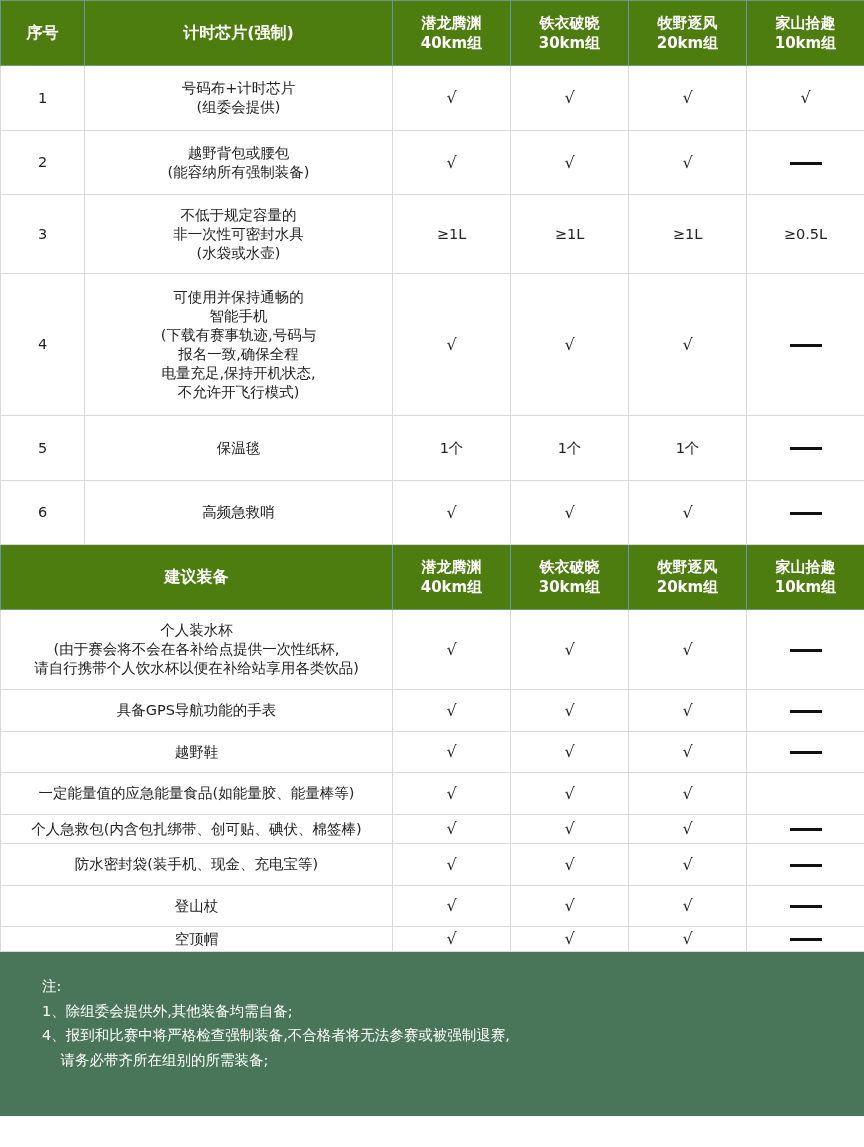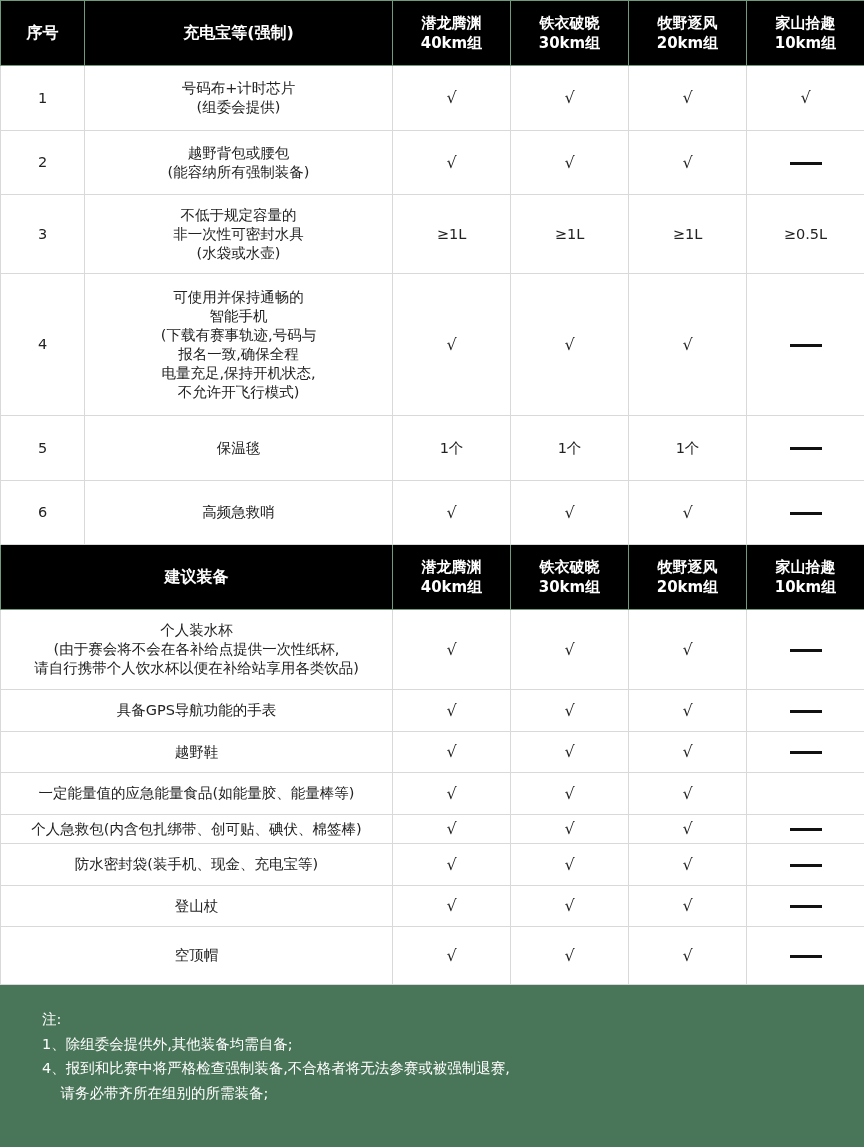--- a/index.html
+++ b/index.html
@@ -2,21 +2,21 @@
 <html><head>
 <meta charset="utf-8">
 <style>
   html, body { margin: 0; padding: 0; background: #ffffff; }
   body { width: 864px; height: 1147px; overflow: hidden; font-family: "DejaVu Sans", "Liberation Sans", sans-serif; color: #222; }
   table { border-collapse: collapse; width: 864px; table-layout: fixed; }
   col.c-no { width: 84px; }
   col.c-item { width: 308px; }
   col.c-g { width: 118px; }
   td, th { border: 1px solid #d9d9d9; text-align: center; vertical-align: middle; padding: 0 2px; font-size: 14.5px; line-height: 19px; font-weight: normal; }
-  th { background: #000000; color: #ffffff; font-weight: bold; border-color: #6f9a7c; font-size: 15px; line-height: 20px; }
+  th { background: #4d7c0f; color: #ffffff; font-weight: bold; border-color: #6f9a7c; font-size: 15px; line-height: 20px; }
   th.big { font-size: 16px; }
   .mandatory th { height: 64px; }
   .adv th { height: 64px; }
   .multiline { white-space: pre-line; }
   .check { font-size: 16px; }
   .dash { display: inline-block; width: 32px; height: 3px; background: #111; vertical-align: middle; }
   .notes { background: #497558; color: #ffffff; height: 164px; box-sizing: border-box; padding: 22px 0 0 42px; font-size: 14.5px; line-height: 24.5px; }
   .notes div { white-space: pre; }
 </style>
 </head>
@@ -27,21 +27,21 @@
       <col class="c-no">
       <col class="c-item">
       <col class="c-g">
       <col class="c-g">
       <col class="c-g">
       <col class="c-g">
     </colgroup>
   <thead class="mandatory">
     <tr>
       <th class="big">序号</th>
-      <th class="big">充电宝等(强制)</th>
+      <th class="big">计时芯片(强制)</th>
       <th><span>潜龙腾渊</span><br><span>40km组</span></th>
       <th><span>铁衣破晓</span><br><span>30km组</span></th>
       <th><span>牧野逐风</span><br><span>20km组</span></th>
       <th><span>家山拾趣</span><br><span>10km组</span></th>
     </tr>
   </thead>
   <tbody id="mandatory-body">
       <tr style="height: 65px;">
         <td>1</td>
         <td class="multiline">号码布+计时芯片
@@ -154,21 +154,21 @@
         <td><span class="check">√</span></td>
         <td><span class="dash"></span></td>
       </tr>
       <tr style="height: 41px;">
         <td colspan="2" class="multiline">登山杖</td>
         <td><span class="check">√</span></td>
         <td><span class="check">√</span></td>
         <td><span class="check">√</span></td>
         <td><span class="dash"></span></td>
       </tr>
-      <tr style="height: 58px;">
+      <tr style="height: 25px;">
         <td colspan="2" class="multiline">空顶帽</td>
         <td><span class="check">√</span></td>
         <td><span class="check">√</span></td>
         <td><span class="check">√</span></td>
         <td><span class="dash"></span></td>
       </tr>
     </tbody>
 </table>
 
 <div class="notes">

